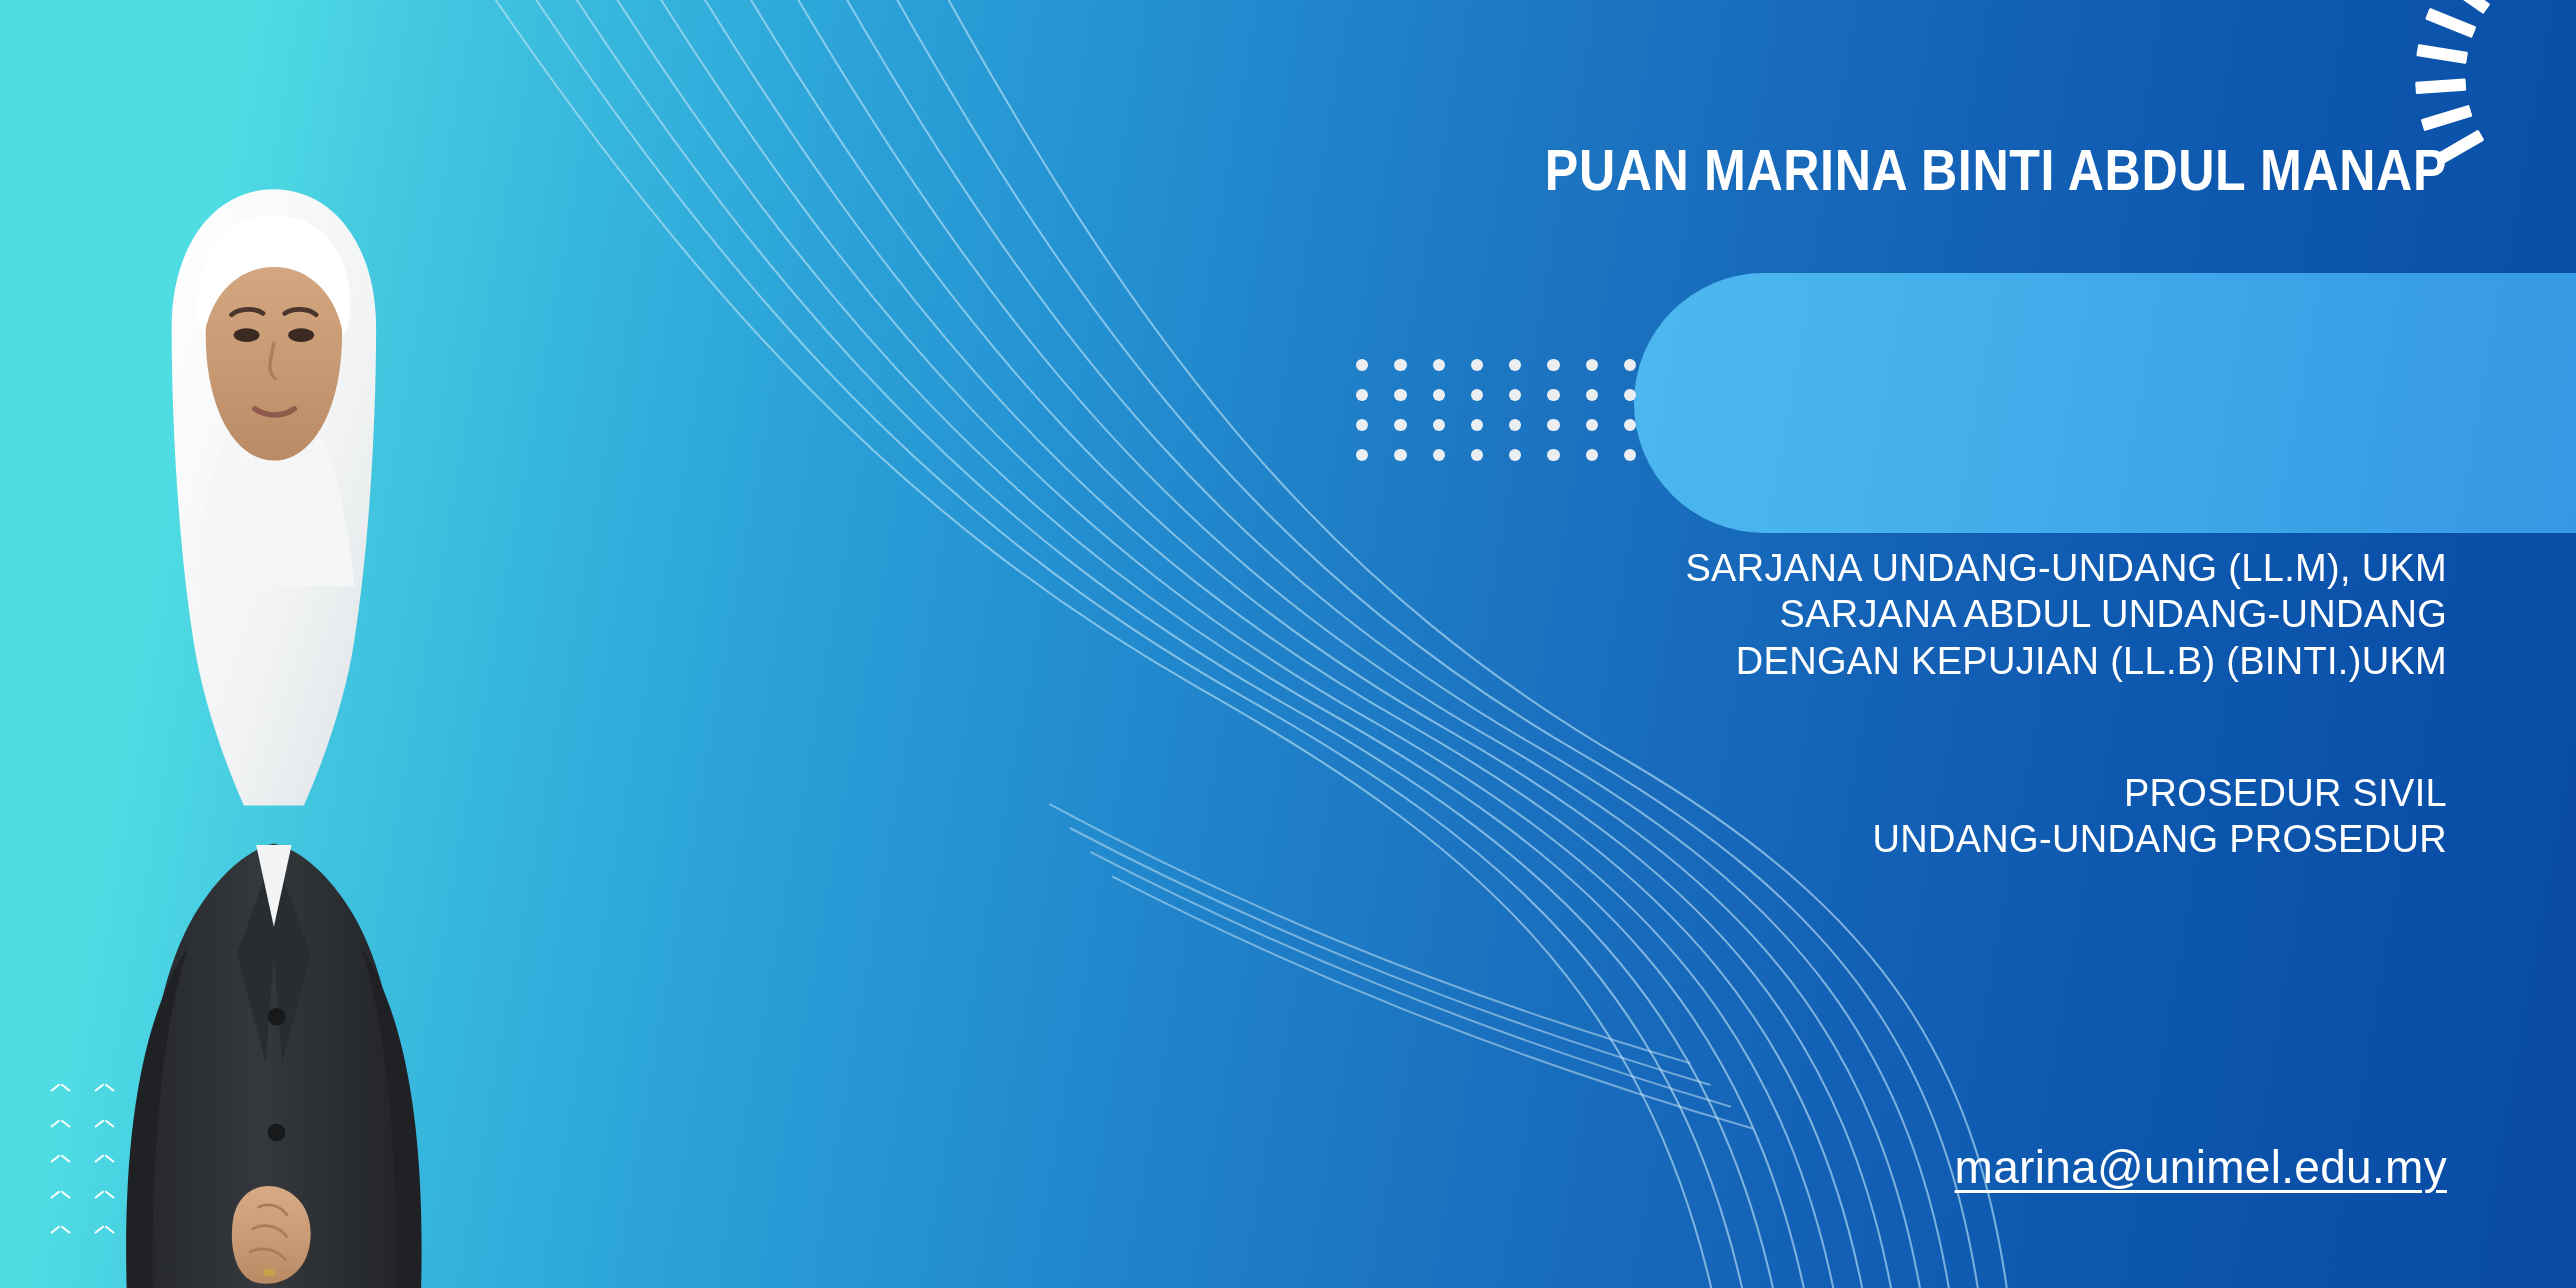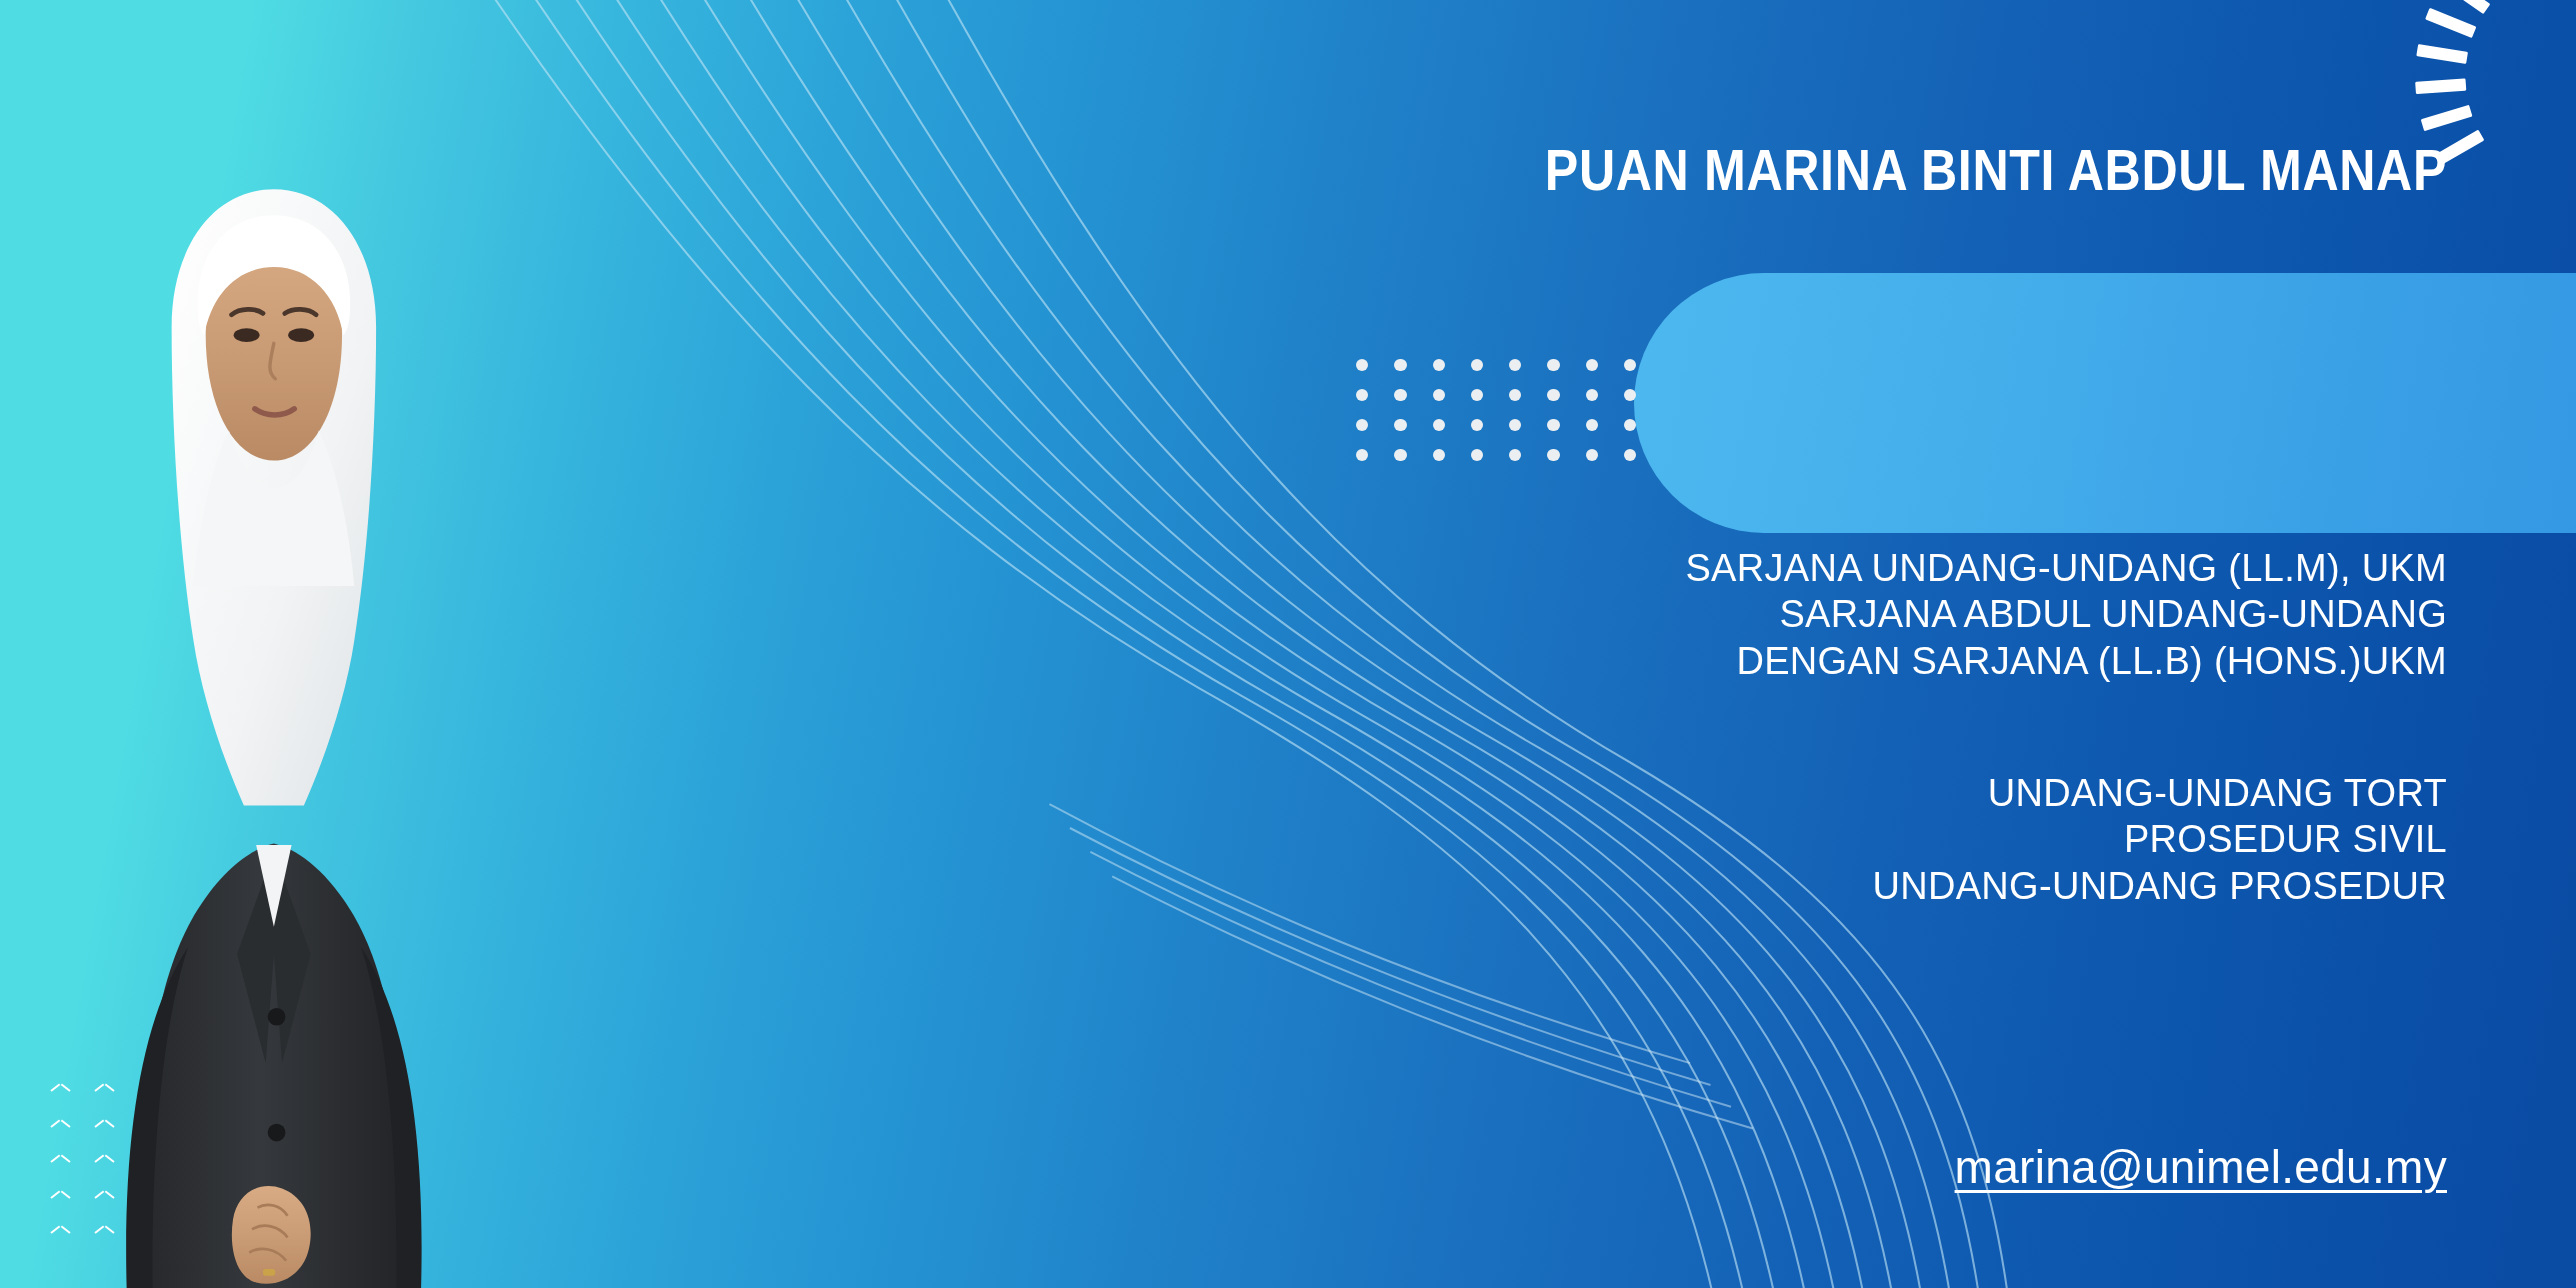--- a/index.html
+++ b/index.html
@@ -328,25 +328,24 @@
       <path d="M312,404 C306,432 302,446 314,456" fill="none" stroke="#ab7f5c" stroke-width="5" stroke-linecap="round"></path>
       <path d="M284,500 C300,512 326,512 342,500" fill="none" stroke="#8f5a4c" stroke-width="8" stroke-linecap="round"></path>
     </svg>
   </div>
 
   <div class="title">PUAN MARINA BINTI ABDUL MANAP</div>
 
   <div class="textcol block-qual">
     <div class="line">SARJANA UNDANG-UNDANG (LL.M), UKM</div>
     <div class="line">SARJANA ABDUL UNDANG-UNDANG</div>
-    <div class="line">DENGAN SARJANA (LL.B) (HONS.)UKM</div>
+    <div class="line">DENGAN KEPUJIAN (LL.B) (BINTI.)UKM</div>
   </div>
 
   <div class="textcol block-subj">
-    <div class="line">UNDANG-UNDANG TORT</div>
     <div class="line">PROSEDUR SIVIL</div>
     <div class="line">UNDANG-UNDANG PROSEDUR</div>
   </div>
 
   <div class="textcol block-mail">
     <div class="email">marina@unimel.edu.my</div>
   </div>
 
 </div>
 

